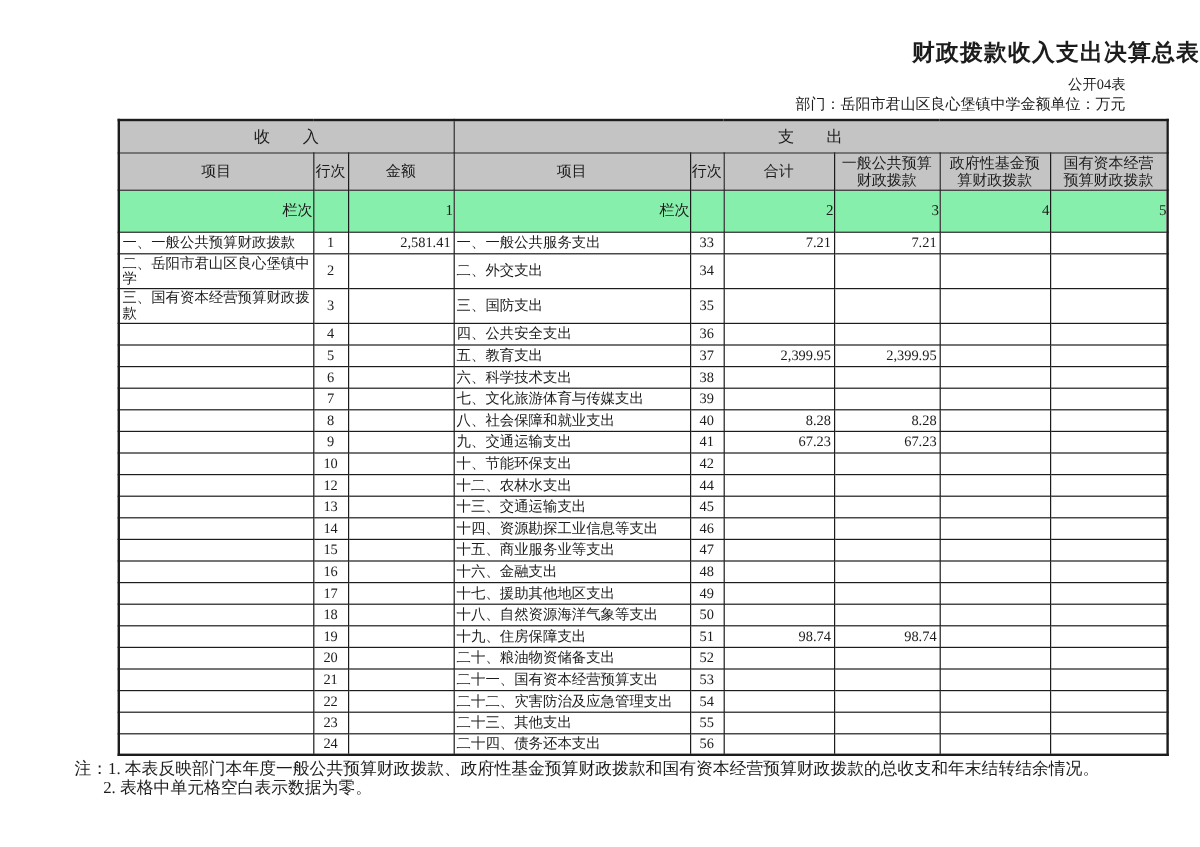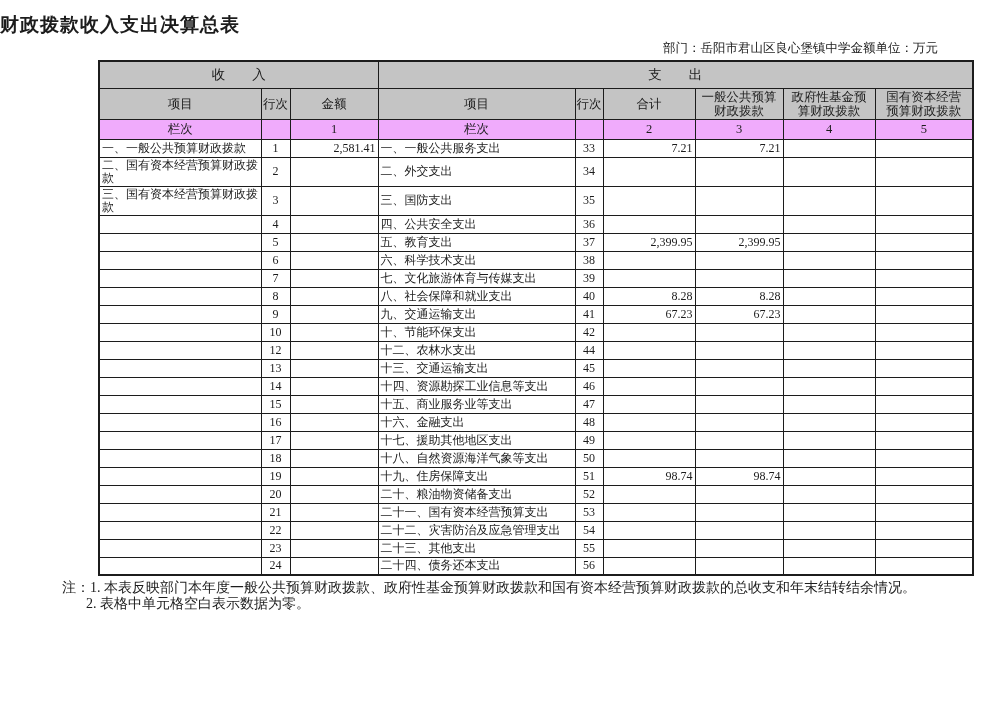--- a/index.html
+++ b/index.html
@@ -6,22 +6,22 @@
   html, body { background: #ffffff; }
   body {
     width: 1000px; height: 706px;
     font-family: "Liberation Serif", "DejaVu Serif", serif;
     color: #1c1c1c;
     overflow: hidden;
   }
   .page { width: 1000px; height: 706px; position: relative; }
 
   .doc-title {
-    padding-top: 12px;
-    text-align: left;
+    padding-top: 32px;
+    text-align: right;
     font-size: 19px;
     font-weight: bold;
     letter-spacing: 1px;
     line-height: 26px;
   }
   .code-line {
     margin-top: 5px;
     padding: 0 62px;
     text-align: right;
     font-size: 12px;
@@ -56,24 +56,24 @@
   }
   .col-head {
     background: #c4c4c4;
     height: 31px;
     font-size: 12.5px;
     line-height: 14px;
     text-align: center;
     white-space: pre-line;
   }
   tr.lanci-row td {
-    background: #f0abfc;
-    height: 20px;
+    background: #86efac;
+    height: 35px;
     font-size: 12.5px;
-    text-align: center;
+    text-align: right;
   }
   tbody.data td {
     height: 18px;
     font-size: 12px;
     line-height: 13px;
     padding: 1px 2px;
   }
   td.item-cell  { text-align: left;  padding-left: 4px; }
   td.rowno-cell { text-align: center; }
   td.num-cell   { text-align: right; padding-right: 4px; }
@@ -86,20 +86,21 @@
   .note-line { white-space: nowrap; }
   .note-indent { padding-left: 24px; }
 </style>
 </head>
 <body>
 
 <div class="page">
 
   <div class="doc-title">财政拨款收入支出决算总表</div>
 
+  <div class="code-line">公开04表</div>
 
   <div class="meta-line">
     <span>部门：岳阳市君山区良心堡镇中学</span>
     <span>金额单位：万元</span>
   </div>
 
   <div class="table-wrap">
     <table class="fiscal">
       <colgroup>
         <col style="width:162px">
@@ -149,21 +150,21 @@
             <td class="rowno-cell">1</td>
             <td class="num-cell">2,581.41</td>
             <td class="item-cell">一、一般公共服务支出</td>
             <td class="rowno-cell">33</td>
             <td class="num-cell">7.21</td>
             <td class="num-cell">7.21</td>
             <td class="num-cell"></td>
             <td class="num-cell"></td>
           </tr>
           <tr>
-            <td class="item-cell">二、国有资本经营预算财政拨款</td>
+            <td class="item-cell">二、岳阳市君山区良心堡镇中学</td>
             <td class="rowno-cell">2</td>
             <td class="num-cell"></td>
             <td class="item-cell">二、外交支出</td>
             <td class="rowno-cell">34</td>
             <td class="num-cell"></td>
             <td class="num-cell"></td>
             <td class="num-cell"></td>
             <td class="num-cell"></td>
           </tr>
           <tr>

